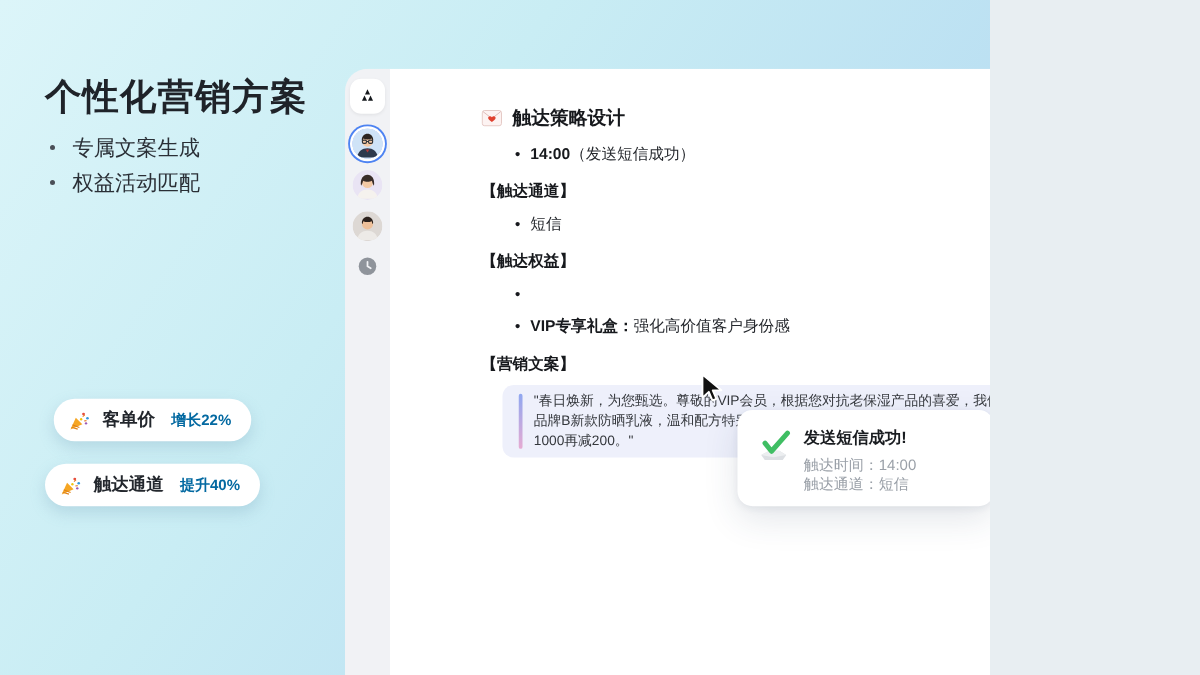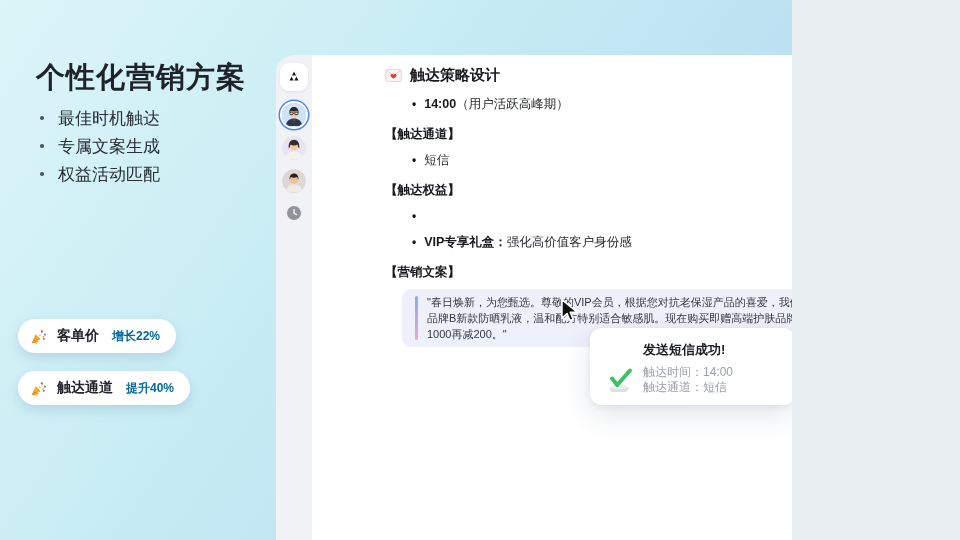--- a/index.html
+++ b/index.html
@@ -5,69 +5,65 @@
   html,body{margin:0;padding:0;background:#e8eef2;}
   .page{position:relative;width:792px;height:540px;overflow:hidden;
         font-family:"Liberation Sans","DejaVu Sans",sans-serif;
         background:linear-gradient(125deg,#dcf5f9 0%,#c9edf4 38%,#b9def2 78%,#c9e8f6 100%);}
   
   .lp-title{position:absolute;left:36px;top:58px;margin:0;font-size:29px;font-weight:800;
             color:#1f2329;letter-spacing:1px;}
   .lp-bullets{position:absolute;left:38px;top:104px;}
   .lp-bullet{display:flex;align-items:center;height:28px;font-size:17px;color:#2a2f36;}
   .lp-bullet .dot{width:4px;height:4px;border-radius:50%;background:#4a4f57;margin:0 14px 0 2px;flex:none;}
-  .lp-badges{position:absolute;left:18px;top:319px;display:flex;flex-direction:column;align-items:flex-start;}
+  .lp-badges{position:absolute;left:36px;top:319px;display:flex;flex-direction:column;align-items:center;}
   .badge{display:inline-flex;align-items:center;height:34px;border-radius:17px;background:#fff;
          padding:0 16px 0 11px;box-shadow:0 5px 12px rgba(110,155,180,.28);margin-bottom:18px;}
   .badge:nth-child(3){margin-bottom:0;}
   .badge .bicon{width:19px;height:19px;margin-right:9px;flex:none;}
   .badge .blabel{font-size:14px;font-weight:700;color:#23272d;}
   .badge .bvalue{font-size:12px;font-weight:700;color:#0369a1;margin-left:13px;}
   
   .panel{position:absolute;left:276px;top:55px;right:0;bottom:0;display:flex;
          border-top-left-radius:18px;overflow:hidden;}
   .rail{width:36px;flex:none;background:#f1f2f5;display:flex;flex-direction:column;
         align-items:center;padding-top:8px;box-sizing:border-box;}
   .logo{width:28px;height:28px;border-radius:9px;background:#fff;display:flex;align-items:center;
         justify-content:center;box-shadow:0 1px 3px rgba(0,0,0,.07);}
   .avatar{width:24px;height:24px;border-radius:50%;margin-top:9px;overflow:hidden;flex:none;}
   .avatar.selected{margin-top:12px;box-shadow:0 0 0 2px #fff,0 0 0 3.5px #4d83f2;}
   .railclock{margin-top:12px;width:16px;height:16px;}
-  .content{flex:1;background:#fff;position:relative;padding:9px 40px 0 73px;box-sizing:border-box;}
+  .content{flex:1;background:#fff;position:relative;padding:28px 40px 0 73px;box-sizing:border-box;}
   .doc-title{display:flex;align-items:center;gap:8px;height:22px;}
   .doc-title h2{font-size:15px;font-weight:800;color:#17191d;margin:0;}
   .sec{font-size:12.5px;font-weight:700;color:#17191d;margin:14px 0 0 0;line-height:16px;}
   .li{margin:10px 0 0 27px;font-size:12.5px;color:#26292e;line-height:16px;display:flex;align-items:baseline;}
   .li .bullet{font-weight:700;margin-right:8px;font-size:12px;color:#17191d;}
   .li b{font-weight:700;color:#17191d;}
   .quote{position:relative;margin:9px 0 0 17px;width:502px;box-sizing:border-box;background:#eef0fb;
          border-radius:9px;padding:5px 14px 5px 25px;font-size:11px;line-height:16px;color:#34373c;}
   .qbar{position:absolute;left:13px;top:7px;bottom:7px;width:3px;border-radius:2px;
         background:linear-gradient(180deg,#8fa7f0,#e6abd2);}
   
   .toast{position:absolute;left:590px;top:328px;width:205px;box-sizing:border-box;background:#fff;
          border-radius:12px;box-shadow:0 10px 28px rgba(40,60,90,.13),0 2px 6px rgba(40,60,90,.07);
-         padding:11px 14px 10px;display:flex;gap:9px;z-index:5;align-items:flex-end;}
+         padding:11px 14px 10px;display:flex;gap:9px;z-index:5;}
   .toast-icon{width:30px;height:30px;flex:none;margin-top:2px;}
   .toast-title{font-size:13px;font-weight:800;color:#191c20;margin:2px 0 6px;}
   .toast-line{font-size:12px;color:#9aa0a8;line-height:15px;}
   .cursor{position:absolute;left:556px;top:297px;width:26px;height:26px;z-index:9;}
 </style>
 </head>
 <body>
 
 <div class="page">
 
   <h1 class="lp-title">个性化营销方案</h1>
 
   <div class="lp-bullets">
-    <div class="lp-bullet">
-      <span class="dot"></span>
-      <span>最佳时机触达</span>
-    </div>
     <div class="lp-bullet">
       <span class="dot"></span>
       <span>专属文案生成</span>
     </div>
     <div class="lp-bullet">
       <span class="dot"></span>
       <span>权益活动匹配</span>
     </div>
   </div>
 
@@ -149,21 +145,21 @@
         <svg width="17" height="15" viewBox="0 0 18 16">
           <rect x="0.8" y="1.5" width="16.4" height="13" rx="2" fill="#fdf3f2" stroke="#e3c6c2" stroke-width="0.8"></rect>
           <path d="M1.5 2.5 L9 8.3 L16.5 2.5" fill="none" stroke="#dcbab6" stroke-width="0.8"></path>
           <path d="M9 7.3c-1-1.7-3.2-1-3.2.6 0 1.3 1.7 2.3 3.2 3.3 1.5-1 3.2-2 3.2-3.3 0-1.6-2.2-2.3-3.2-.6z" fill="#e0412f"></path>
         </svg>
         <h2>触达策略设计</h2>
       </div>
 
       <div class="li">
         <span class="bullet">•</span>
-        <span><b>14:00</b><span>（用户活跃高峰期）</span></span>
+        <span><b>14:00</b><span>（发送短信成功）</span></span>
       </div>
 
       <h3 class="sec">【触达通道】</h3>
       <div class="li">
         <span class="bullet">•</span>
         <span><b></b><span>短信</span></span>
       </div>
 
       <h3 class="sec">【触达权益】</h3>
       <div class="li">

